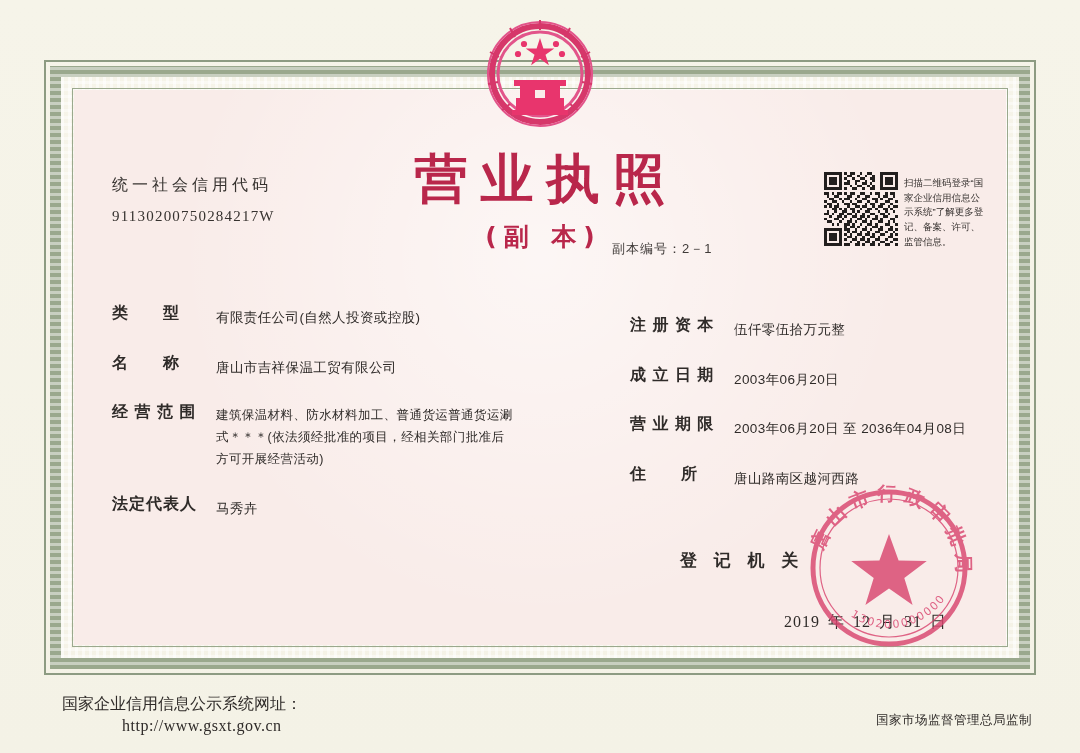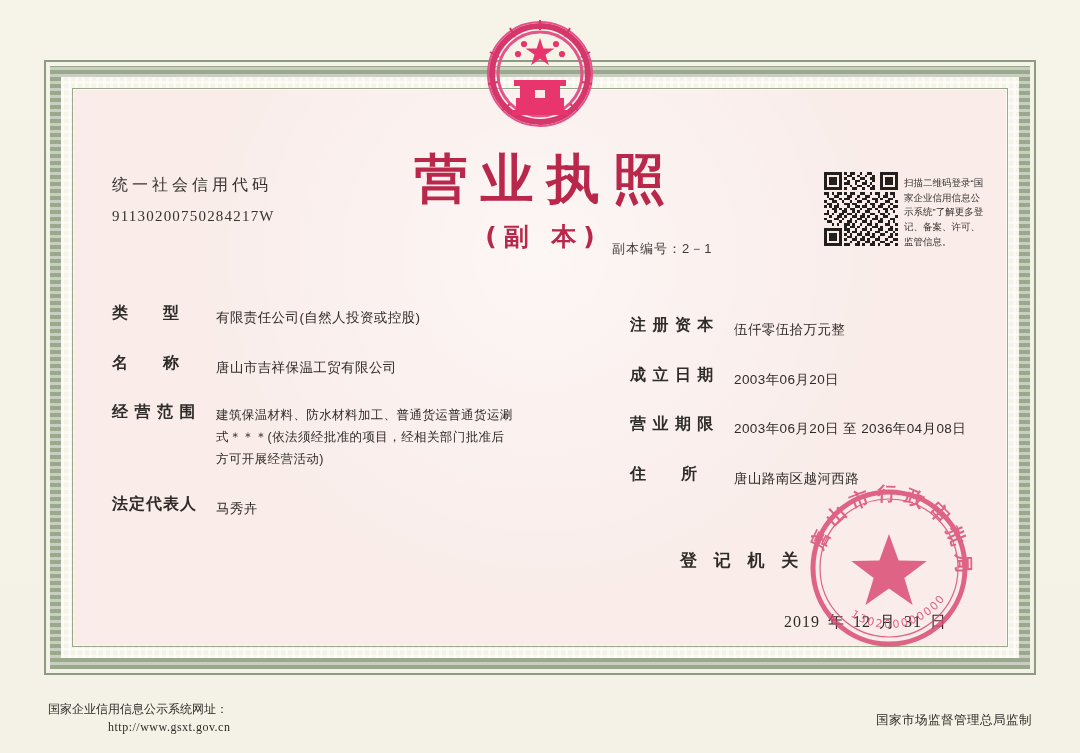--- a/index.html
+++ b/index.html
@@ -228,23 +228,23 @@
     top: 477px;
     width: 182px;
     height: 182px;
     z-index: 6;
     opacity: .82;
   }
 
   
   .footer-left {
     position: absolute;
-    left: 48px;
+    left: 62px;
     bottom: 18px;
-    font-size: 12px;
+    font-size: 16px;
     color: #2f2b29;
     z-index: 4;
   }
   .footer-left .url {
     font-family: "Liberation Serif", serif;
     letter-spacing: .5px;
     margin-left: 60px;
     display: block;
     margin-top: 2px;
   }

